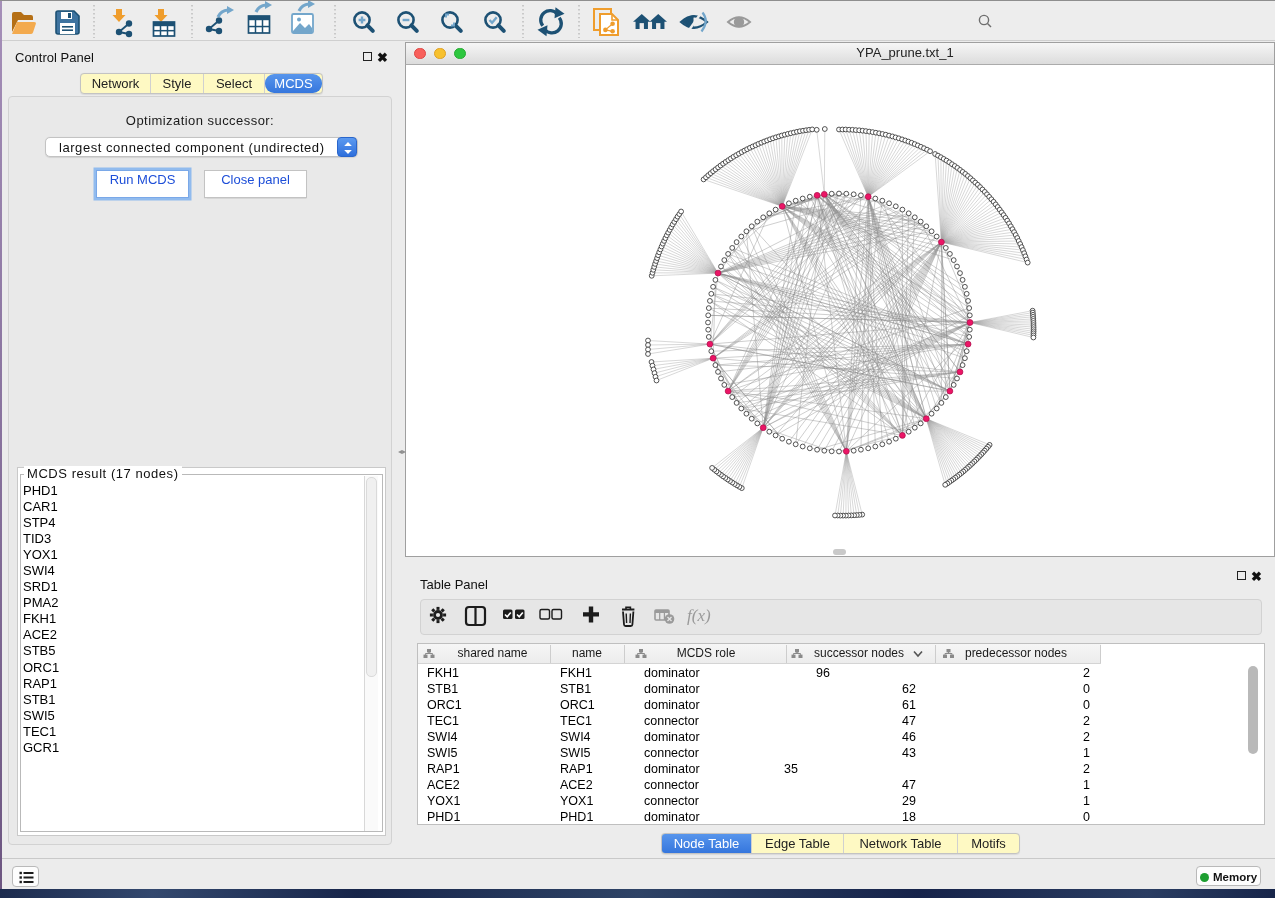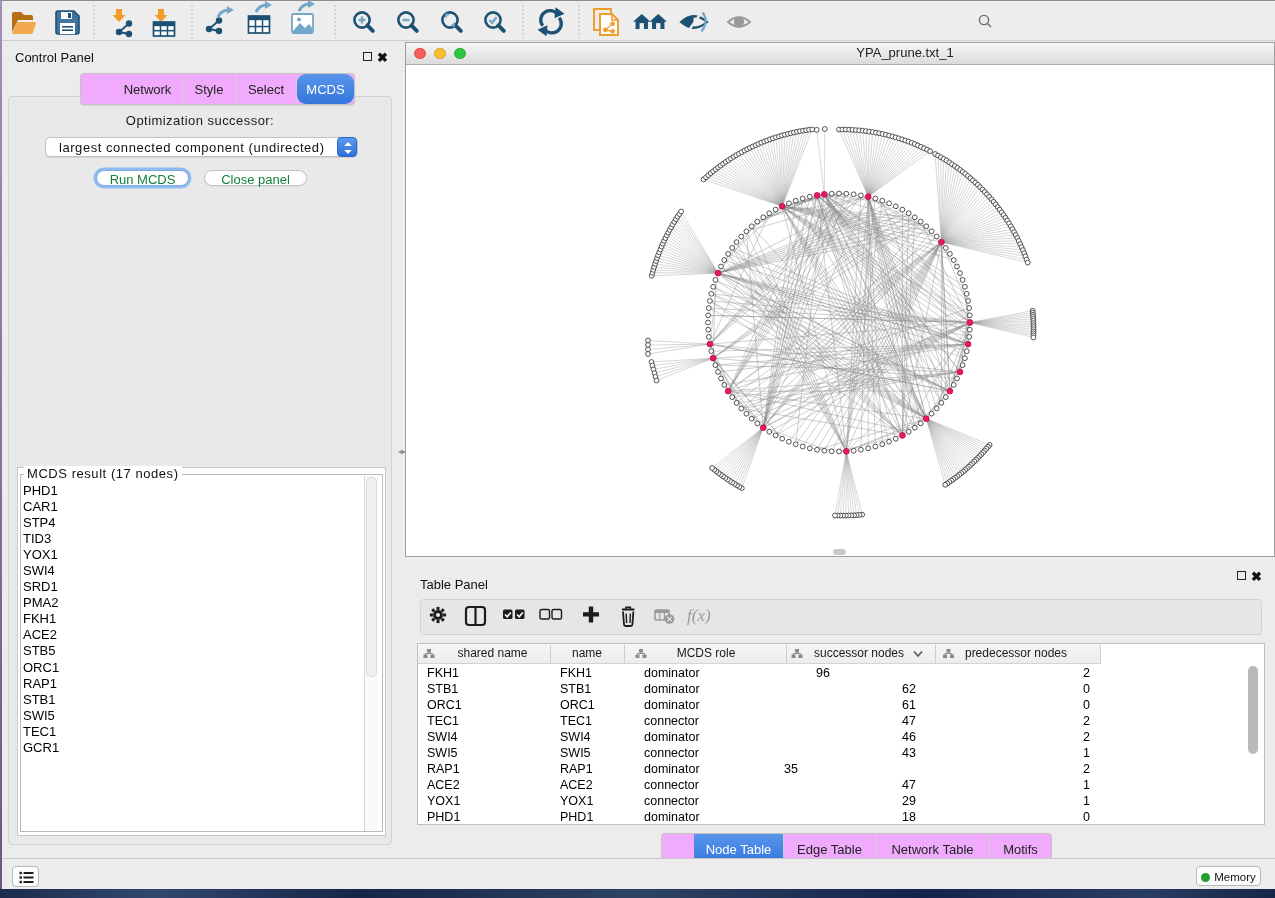--- a/index.html
+++ b/index.html
@@ -16,32 +16,32 @@
 #desktop { left:0; top:889px; width:1275px; height:9px; background:linear-gradient(90deg,#1c2b4e,#33486e 12%,#17254a 28%,#2e4366 50%,#16234a 72%,#2a3d62 90%,#17254a); z-index:49; }
 
 
 #cp-title { left:15px; top:50px; font-size:13px; color:#111; }
 .winbtn { position:absolute; width:9px; height:9px; border:1.5px solid #222; }
 #cp-float { left:363px; top:52px; }
 #cp-close { left:377px; top:50px; font-size:13px; font-weight:bold; color:#111; }
 #cp-box { left:8px; top:96px; width:384px; height:749px; background:#e9e9e9; border:1px solid #d2d2d2; border-radius:4px; }
 
 
-.seg { position:absolute; display:flex; height:32px; border:1px solid #c3c3c3; border-radius:4px; background:#f0abfc; overflow:hidden; box-shadow:0 0.5px 1px rgba(0,0,0,0.08);padding-left:32px; }
+.seg { position:absolute; display:flex; height:21px; border:1px solid #c3c3c3; border-radius:4px; background:#fef9c3; overflow:hidden; box-shadow:0 0.5px 1px rgba(0,0,0,0.08); }
 .seg div { display:flex; align-items:center; justify-content:center; font-size:13px; color:#222; border-right:1px solid #d0d0d0; }
 .seg div:last-child { border-right:none; }
 .seg div.sel { background:linear-gradient(180deg,#5795ec,#3576dd); color:#fff; }
 #cp-tabs { left:80px; top:73px; }
 #cp-tabs .t1 { width:70px; } #cp-tabs .t2 { width:53px; } #cp-tabs .t3 { width:61px; } #cp-tabs .t4 { width:57px;border-radius:9px; }
 
 #optlabel { left:0; top:112.5px; width:400px; text-align:center; font-size:13px; letter-spacing:0.45px; color:#1a1a1a; }
 #dropdown { left:45px; top:137px; width:313px; height:20px; background:#fff; border:1px solid #c3c3c3; border-radius:5px; box-shadow:0 0.5px 1px rgba(0,0,0,0.1); }
 #dropdown .txt { position:absolute; left:13px; top:2px; font-size:13px; letter-spacing:0.55px; color:#111; }
 #dd-step { position:absolute; right:0px; top:-1px; width:20px; height:20px; background:linear-gradient(180deg,#5c9af0,#2e6fdc); border-radius:4px; border:1px solid #2a66cc; }
-.btn { position:absolute; height:16px; background:#fff; border:1px solid #c3c3c3; border-radius:8px; font-size:13px; color:#15803d; text-align:center; line-height:17px; box-shadow:0 0.5px 1px rgba(0,0,0,0.08); }
+.btn { position:absolute; height:28px; background:#fff; border:1px solid #c3c3c3; border-radius:0; font-size:13px; color:#1d4ed8; text-align:center; line-height:17px; box-shadow:0 0.5px 1px rgba(0,0,0,0.08); }
 #btn-run { left:96px; top:170px; width:93px; box-shadow:0 0 0 2.5px #91bbee; border-color:#7aa8e8; }
 #btn-close { left:204px; top:170px; width:103px; }
 
 
 #mcds-white { left:17px; top:467px; width:369px; height:369px; background:#fff; border:1px solid #c9c9c9; }
 #mcds-border { left:20px; top:474px; width:363px; height:358px; border:1px solid #b9b9b9; }
 #mcds-title { left:24px; top:466px; background:#fff; padding:0 3px; font-size:13px; letter-spacing:0.55px; color:#111; }
 #mcds-list { left:23px; top:483px; font-size:13px; color:#000; line-height:16.05px; }
 #mcds-scroll { left:364px; top:476px; width:14px; height:355px; background:#fafafa; border-left:1px solid #d8d8d8; }
 #mcds-thumb { left:365.5px; top:477px; width:11px; height:200px; background:#f0f0f0; border:1px solid #dadada; border-radius:5px; }
@@ -69,21 +69,21 @@
 .rowtxt { position:absolute; font-size:12.5px; color:#000; }
 #tbl-vscroll { left:1248px; top:666px; width:12px; height:157px; }
 #tbl-vthumb { width:10px; height:88px; background:#b9b9b9; border-radius:5px; }
 #tp-tabs { left:661px; top:833px; }
 #tp-tabs div { font-size:13px; }
 #tp-tabs .t1 { width:90px; } #tp-tabs .t2 { width:92px; } #tp-tabs .t3 { width:114px; } #tp-tabs .t4 { width:61px; }
 
 
 #statusbar { left:0; top:858px; width:1275px; height:31px; background:#ececec; border-top:1px solid #c9c9c9; }
 #st-listbtn { left:12px; top:866px; width:27px; height:21px; background:#fdfdfd; border:1px solid #b9b9b9; border-radius:4px; }
-#st-mem { left:1196px; top:866px; width:65px; height:20px; background:#fdfdfd; border:1px solid #b9b9b9; border-radius:4px; font-size:11.5px; color:#111; text-align:center; line-height:21px; }
+#st-mem { left:1196px; top:866px; width:65px; height:20px; background:#fdfdfd; border:1px solid #b9b9b9; border-radius:4px; font-size:11.5px; color:#111; text-align:center; line-height:21px;font-weight:bold; }
 #st-mem .dot { display:inline-block; width:9px; height:9px; border-radius:50%; background:#1d9e30; margin-right:4px; vertical-align:-1px; }
 </style>
 </head>
 <body>
 <div class="abs" id="topline"></div>
 <div class="abs" id="toolbar">
     <svg width="1275" height="40" viewBox="0 0 1275 40" style="position:absolute;left:0;top:0">
 <path d="M12 31 L12 13 Q12 11 14 11 L21 11 L24 14 L31 14 Q33 14 33 16 L33 19 L18 19 Z" fill="#b56f15"></path>
 <path d="M17 21 L34 21 Q36.5 21 35.8 23 L33 31.5 Q32.5 33 30.5 33 L12 33 Z" fill="#f3aa4e"></path>
 <path d="M56 12 Q56 10 58 10 L74 10 L79 15 L79 31 Q79 33 77 33 L58 33 Q56 33 56 31 Z" fill="#3f74a0" stroke="#1d5174" stroke-width="1.6"></path>

